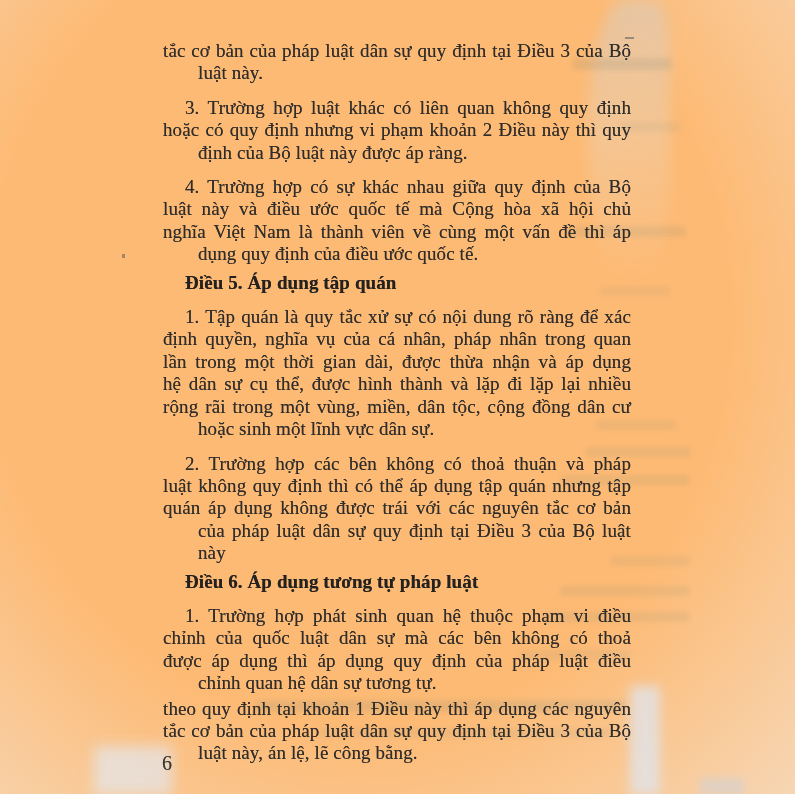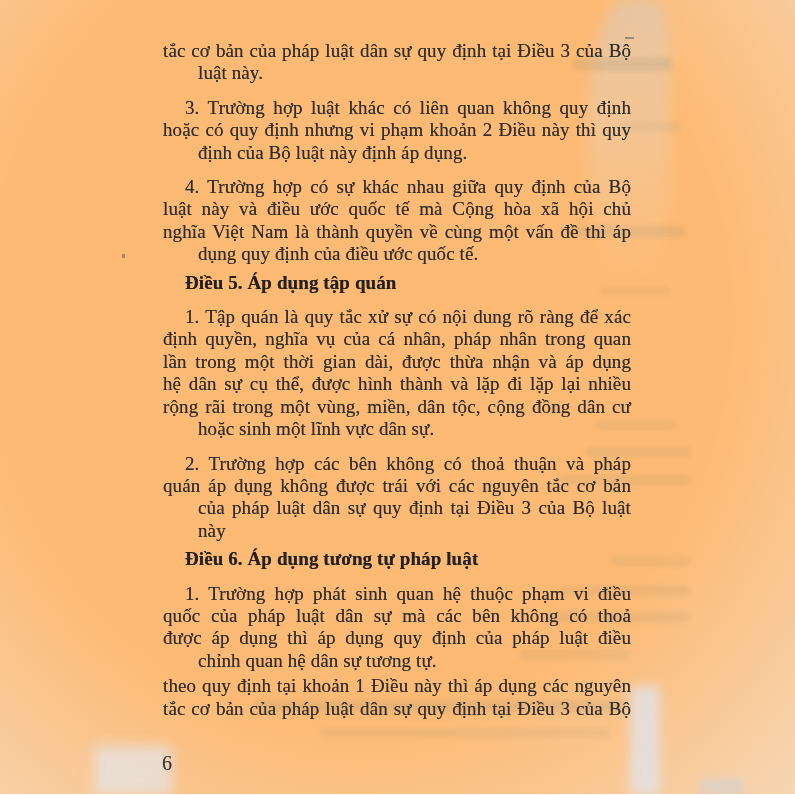--- a/index.html
+++ b/index.html
@@ -97,49 +97,51 @@
   <div class="speck" style="left:122px;top:254px;width:3px;height:4px;"></div>
 
   <div class="text-column">
       <div class="para">
         <div class="line">tắc cơ bản của pháp luật dân sự quy định tại Điều 3 của Bộ</div>
         <div class="line last">luật này.</div>
       </div>
       <div class="para">
         <div class="line indent">3. Trường hợp luật khác có liên quan không quy định</div>
         <div class="line">hoặc có quy định nhưng vi phạm khoản 2 Điều này thì quy</div>
-        <div class="line last">định của Bộ luật này định áp dụng.</div>
+        <div class="line last">định của Bộ luật này được áp ràng.</div>
       </div>
       <div class="para">
         <div class="line indent">4. Trường hợp có sự khác nhau giữa quy định của Bộ</div>
         <div class="line">luật này và điều ước quốc tế mà Cộng hòa xã hội chủ</div>
-        <div class="line">nghĩa Việt Nam là thành quyền về cùng một vấn đề thì áp</div>
+        <div class="line">nghĩa Việt Nam là thành viên về cùng một vấn đề thì áp</div>
         <div class="line last">dụng quy định của điều ước quốc tế.</div>
       </div>
       <div class="heading">Điều 5. Áp dụng tập quán</div>
       <div class="para">
         <div class="line indent">1. Tập quán là quy tắc xử sự có nội dung rõ ràng để xác</div>
         <div class="line">định quyền, nghĩa vụ của cá nhân, pháp nhân trong quan</div>
         <div class="line">lần trong một thời gian dài, được thừa nhận và áp dụng</div>
         <div class="line">hệ dân sự cụ thể, được hình thành và lặp đi lặp lại nhiều</div>
         <div class="line">rộng rãi trong một vùng, miền, dân tộc, cộng đồng dân cư</div>
         <div class="line last">hoặc sinh một lĩnh vực dân sự.</div>
       </div>
       <div class="para">
         <div class="line indent">2. Trường hợp các bên không có thoả thuận và pháp</div>
+        <div class="line">luật không quy định thì có thể áp dụng tập quán nhưng tập</div>
         <div class="line">quán áp dụng không được trái với các nguyên tắc cơ bản</div>
         <div class="line last">của pháp luật dân sự quy định tại Điều 3 của Bộ luật này</div>
       </div>
       <div class="heading">Điều 6. Áp dụng tương tự pháp luật</div>
       <div class="para">
         <div class="line indent">1. Trường hợp phát sinh quan hệ thuộc phạm vi điều</div>
-        <div class="line">quốc của pháp luật dân sự mà các bên không có thoả</div>
+        <div class="line">chỉnh của quốc luật dân sự mà các bên không có thoả</div>
         <div class="line">được áp dụng thì áp dụng quy định của pháp luật điều</div>
         <div class="line last">chỉnh quan hệ dân sự tương tự.</div>
       </div>
       <div class="para">
         <div class="line">theo quy định tại khoản 1 Điều này thì áp dụng các nguyên</div>
         <div class="line">tắc cơ bản của pháp luật dân sự quy định tại Điều 3 của Bộ</div>
+        <div class="line last">luật này, án lệ, lẽ công bằng.</div>
       </div>
     </div>
 
   <div class="page-number">6</div>
 </div>
 
 </body></html>

